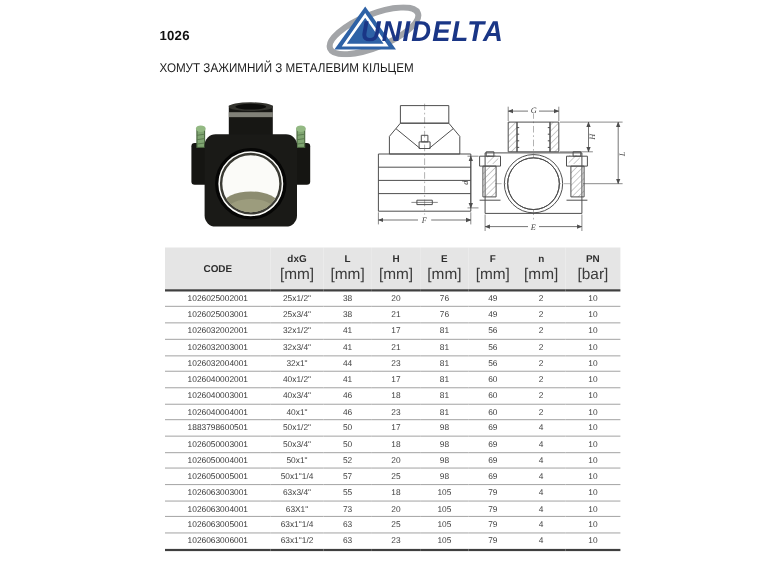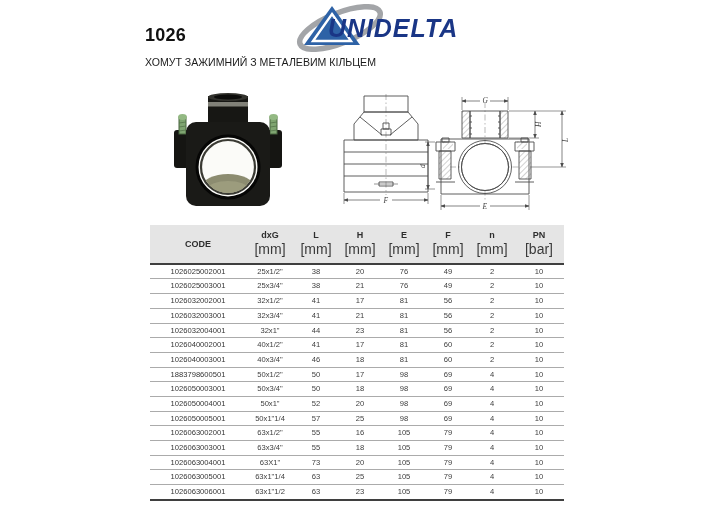--- a/index.html
+++ b/index.html
@@ -4,21 +4,21 @@
 <style>
   html,body{margin:0;padding:0;}
   body{
     width:704px;height:528px;position:relative;overflow:hidden;
     background:#ffffff;
     font-family:"Liberation Sans", sans-serif;
   }
   .abs{position:absolute;}
 
   
-  #product-code{left:145px;top:25px;font-size:18px;font-weight:bold;color:#111;letter-spacing:.2px;}
+  #product-code{left:145px;top:25px;font-size:12px;font-weight:bold;color:#111;letter-spacing:.2px;}
   #logo{left:292px;top:4px;width:190px;height:48px;font-style:italic;}
   #logo svg{position:absolute;left:0;top:0;}
   #brand-text{
     position:absolute;left:36px;top:9px;
     font-size:26px;font-weight:bold;color:#1a3686;letter-spacing:1px;
     transform:scaleX(.96);transform-origin:left;
   }
   #page-title{left:145px;top:56px;font-size:11.5px;color:#1c1c1c;
     transform:scaleX(.92);transform-origin:left;white-space:nowrap;}
 
@@ -310,20 +310,30 @@
         <td>1026040003001</td>
         <td>40x3/4"</td>
         <td>46</td>
         <td>18</td>
         <td>81</td>
         <td>60</td>
         <td>2</td>
         <td>10</td>
       </tr>
       <tr>
+        <td>1026040004001</td>
+        <td>40x1"</td>
+        <td>46</td>
+        <td>23</td>
+        <td>81</td>
+        <td>60</td>
+        <td>2</td>
+        <td>10</td>
+      </tr>
+      <tr>
         <td>1883798600501</td>
         <td>50x1/2"</td>
         <td>50</td>
         <td>17</td>
         <td>98</td>
         <td>69</td>
         <td>4</td>
         <td>10</td>
       </tr>
       <tr>
@@ -350,30 +360,20 @@
         <td>1026050005001</td>
         <td>50x1"1/4</td>
         <td>57</td>
         <td>25</td>
         <td>98</td>
         <td>69</td>
         <td>4</td>
         <td>10</td>
       </tr>
       <tr>
-        <td>1026063002001</td>
-        <td>63x1/2"</td>
-        <td>55</td>
-        <td>16</td>
-        <td>105</td>
-        <td>79</td>
-        <td>4</td>
-        <td>10</td>
-      </tr>
-      <tr>
         <td>1026063003001</td>
         <td>63x3/4"</td>
         <td>55</td>
         <td>18</td>
         <td>105</td>
         <td>79</td>
         <td>4</td>
         <td>10</td>
       </tr>
       <tr>

